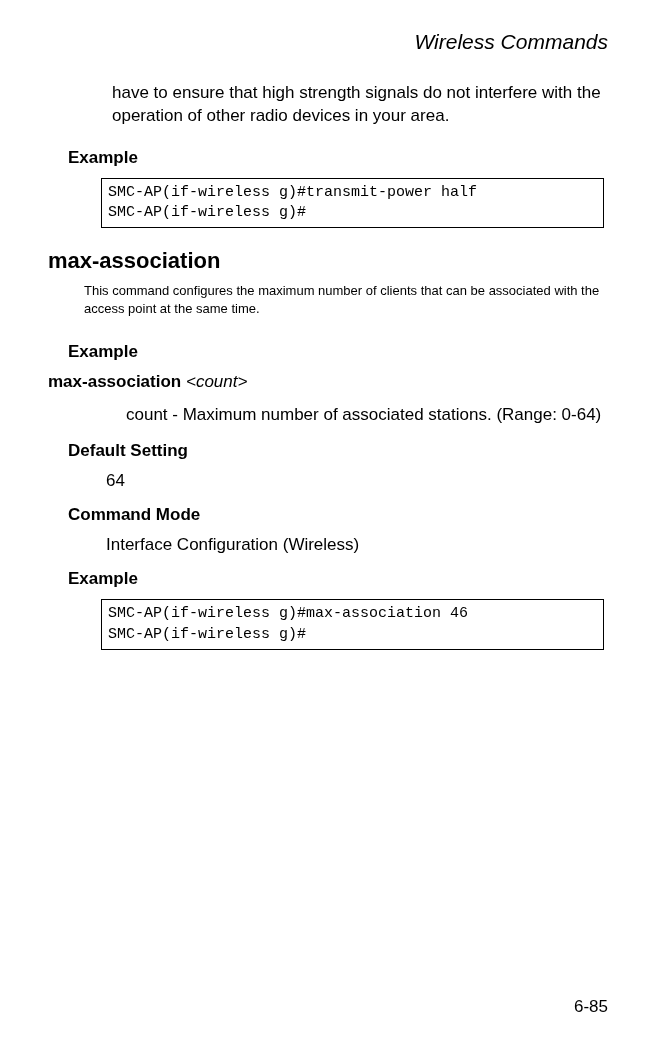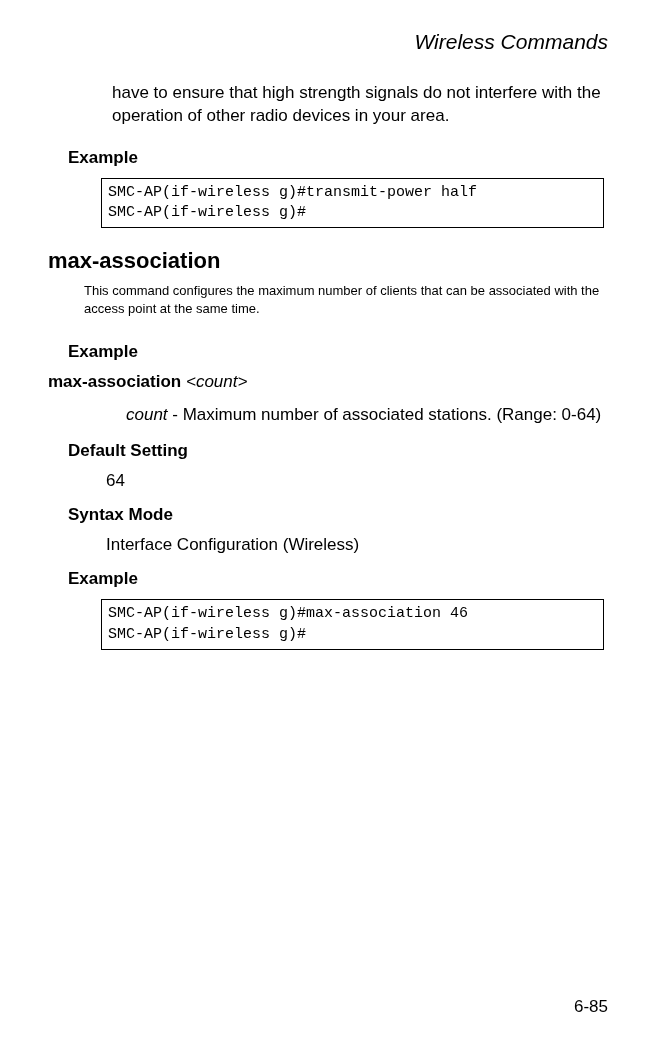--- a/index.html
+++ b/index.html
@@ -69,21 +69,20 @@
     .syntax-line .italic {
       font-style: italic;
     }
     .param-description {
       font-size: 17px;
       margin-left: 78px;
       margin-bottom: 14px;
       line-height: 1.35;
     }
     .param-description .italic {
-      font-style: italic;
     }
     .indented-value {
       font-size: 17px;
       margin-left: 58px;
       margin-bottom: 14px;
     }
     .page-number {
       position: absolute;
       bottom: 30px;
       right: 48px;
@@ -114,21 +113,21 @@
 </div>
 
 <div class="param-description">
   <span class="italic">count</span><span> - Maximum number of associated stations. (Range: 0-64)</span>
 </div>
 
 <div class="section-label">Default Setting</div>
 
 <div class="indented-value">64</div>
 
-<div class="section-label">Syntax Mode</div>
+<div class="section-label">Command Mode</div>
 
 <div class="indented-value">Interface Configuration (Wireless)</div>
 
 <div class="section-label">Example</div>
 
 <div class="code-block">SMC-AP(if-wireless g)#max-association 46
 SMC-AP(if-wireless g)#</div>
 
 <div class="page-number">6-85</div>
 

